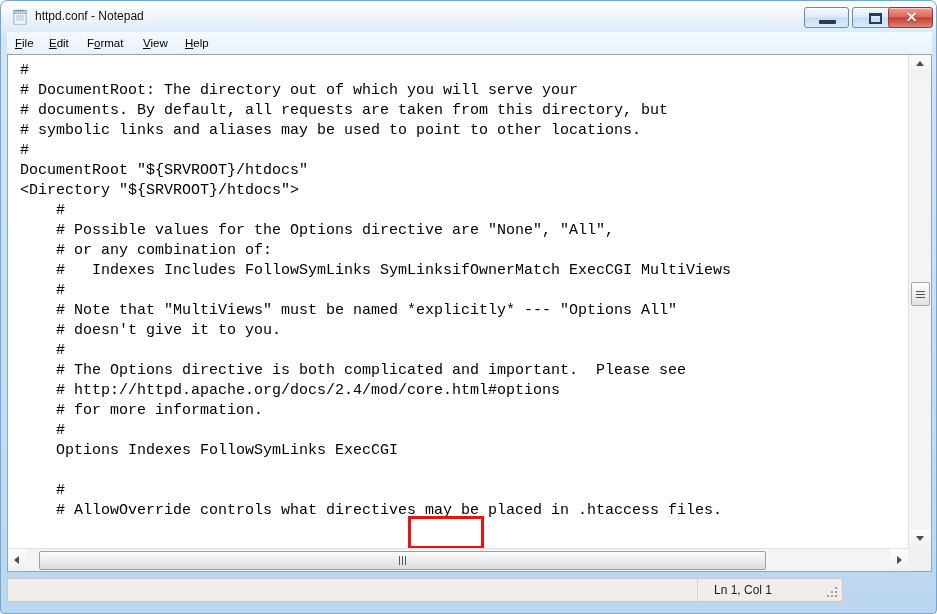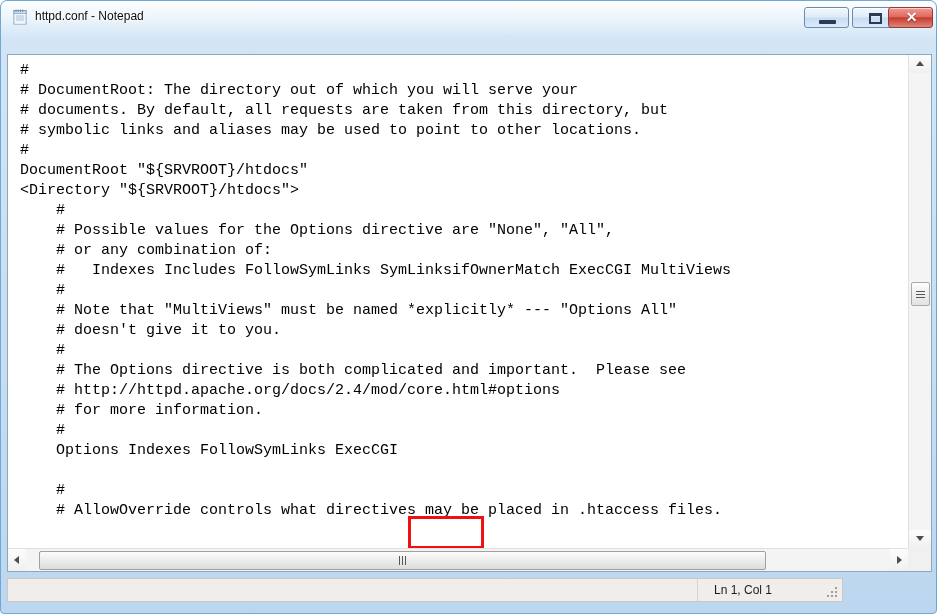--- a/index.html
+++ b/index.html
@@ -357,20 +357,27 @@
       <span class="glyph-min"></span>
     </div>
     <div class="winbtn" id="btn-max">
       <span class="glyph-max"></span>
     </div>
     <div class="winbtn" id="btn-close">
       <span class="glyph-close">✕</span>
     </div>
   </div>
 
+  <div id="menubar">
+    <div class="menu-item" style="left:4px"><u>F</u>ile</div>
+    <div class="menu-item" style="left:38px"><u>E</u>dit</div>
+    <div class="menu-item" style="left:76px">F<u>o</u>rmat</div>
+    <div class="menu-item" style="left:132px"><u>V</u>iew</div>
+    <div class="menu-item" style="left:174px"><u>H</u>elp</div>
+  </div>
 
   <div id="client">
 
     <div id="textarea"><div class="ln">#</div><div class="ln"># DocumentRoot: The directory out of which you will serve your</div><div class="ln"># documents. By default, all requests are taken from this directory, but</div><div class="ln"># symbolic links and aliases may be used to point to other locations.</div><div class="ln">#</div><div class="ln">DocumentRoot "${SRVROOT}/htdocs"</div><div class="ln">&lt;Directory "${SRVROOT}/htdocs"&gt;</div><div class="ln">    #</div><div class="ln">    # Possible values for the Options directive are "None", "All",</div><div class="ln">    # or any combination of:</div><div class="ln">    #   Indexes Includes FollowSymLinks SymLinksifOwnerMatch ExecCGI MultiViews</div><div class="ln">    #</div><div class="ln">    # Note that "MultiViews" must be named *explicitly* --- "Options All"</div><div class="ln">    # doesn't give it to you.</div><div class="ln">    #</div><div class="ln">    # The Options directive is both complicated and important.  Please see</div><div class="ln">    # http://httpd.apache.org/docs/2.4/mod/core.html#options</div><div class="ln">    # for more information.</div><div class="ln">    #</div><div class="ln">    Options Indexes FollowSymLinks ExecCGI</div><div class="ln">&nbsp;</div><div class="ln">    #</div><div class="ln">    # AllowOverride controls what directives may be placed in .htaccess files.</div></div>
 
     <div id="annot-box"></div>
 
     <div id="vscroll">
       <div id="vs-up">
         <span class="tri-up"></span>

